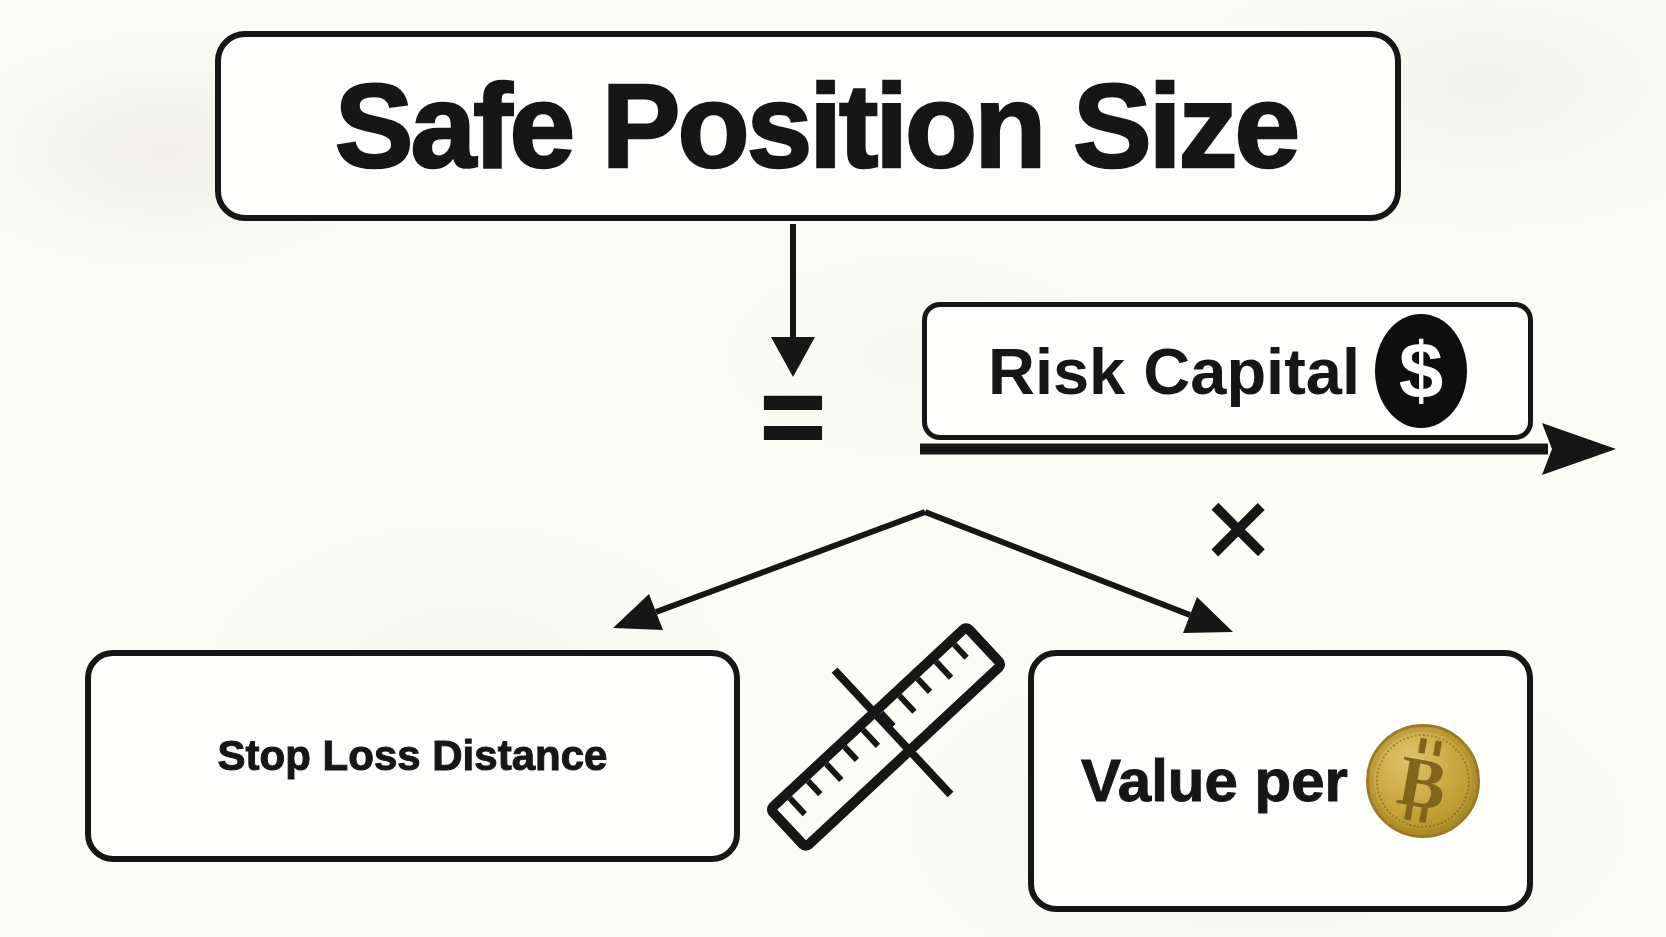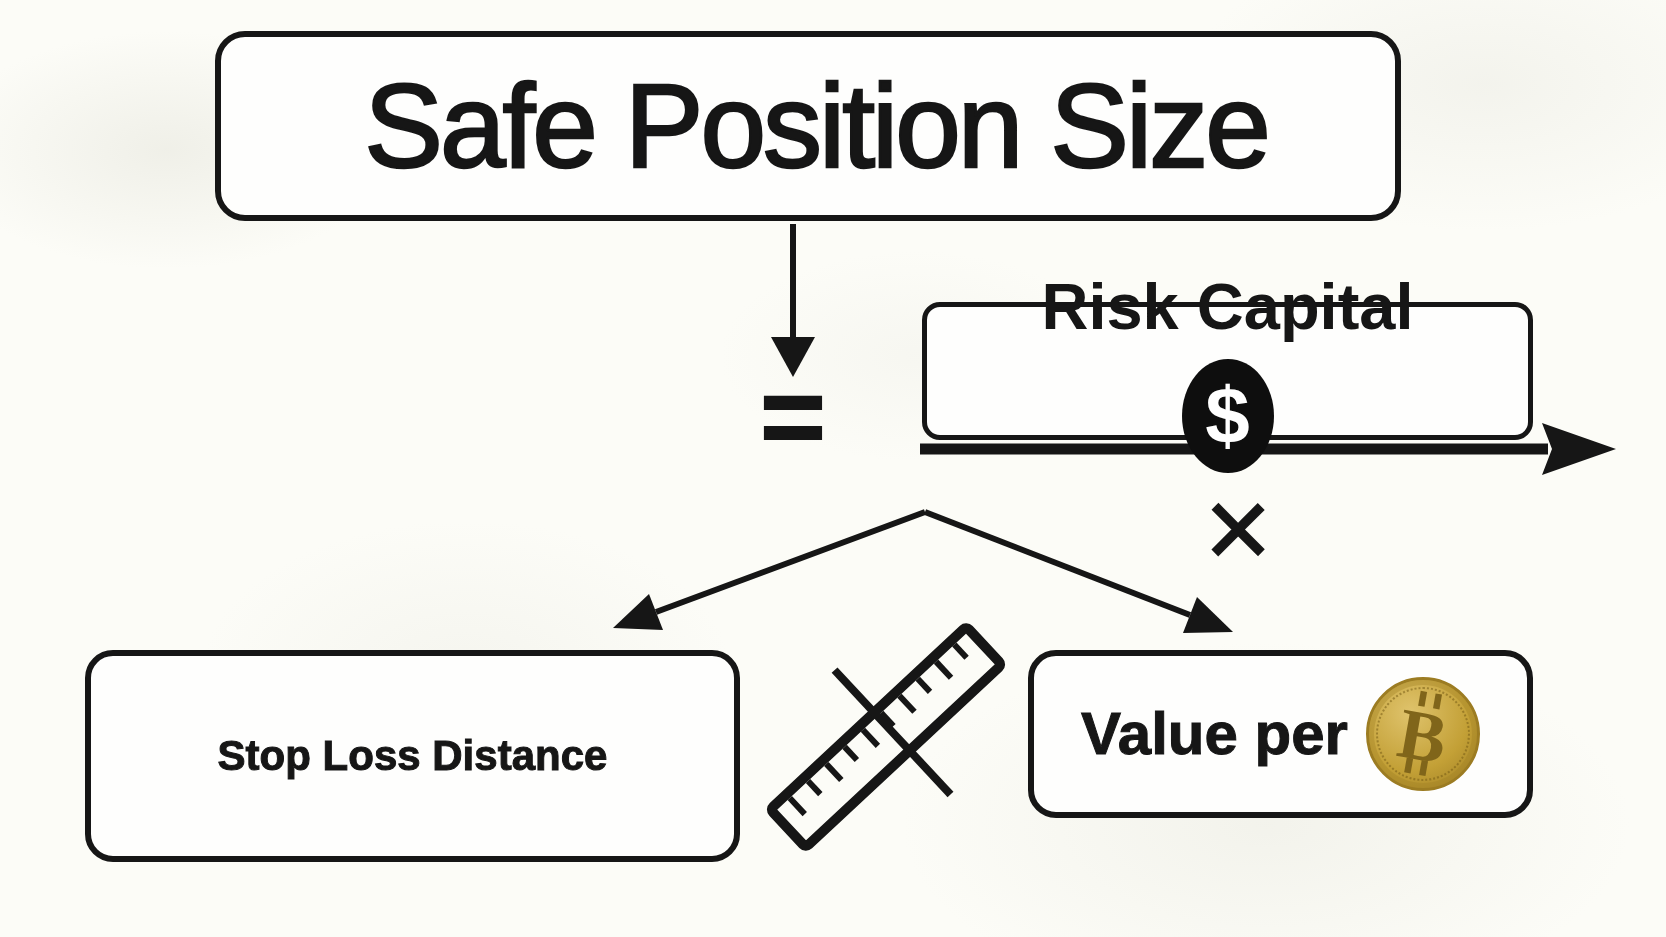--- a/index.html
+++ b/index.html
@@ -46,33 +46,32 @@
     align-items: center;
     justify-content: center;
   }
   .title-box {
     left: 215px; top: 31px;
     width: 1186px; height: 190px;
     border-radius: 30px;
   }
   .title-text {
     font-size: 118px;
-    font-weight: 400;
+    font-weight: 700;
     letter-spacing: -3px;
     -webkit-text-stroke: 2.5px var(--ink, #161616);
     white-space: nowrap;
     margin-left: 16px;
   }
   .risk-box {
     left: 922px; top: 302px;
     width: 611px; height: 138px;
     border-width: 5px;
     border-radius: 18px;
     gap: 15px;
-    flex-direction: column;
   }
   .risk-label {
     font-size: 65px;
     font-weight: 700;
     white-space: nowrap;
   }
   .dollar-badge {
     width: 92px; height: 114px;
     border-radius: 50%;
     background: var(--dollar-badge-bg, #0e0e0e);
@@ -109,21 +108,21 @@
     font-weight: 400;
     -webkit-text-stroke: 1.5px var(--ink, #161616);
   }
   .stop-box {
     left: 85px; top: 650px;
     width: 655px; height: 212px;
     border-radius: 28px;
   }
   .value-box {
     left: 1028px; top: 650px;
-    width: 505px; height: 168px;
+    width: 505px; height: 262px;
     border-radius: 28px;
     gap: 18px;
   }
   .box-text {
     text-align: center;
     font-size: 42px;
     font-weight: 700;
     line-height: 1.28;
     -webkit-text-stroke: 1px var(--ink, #161616);
   }

